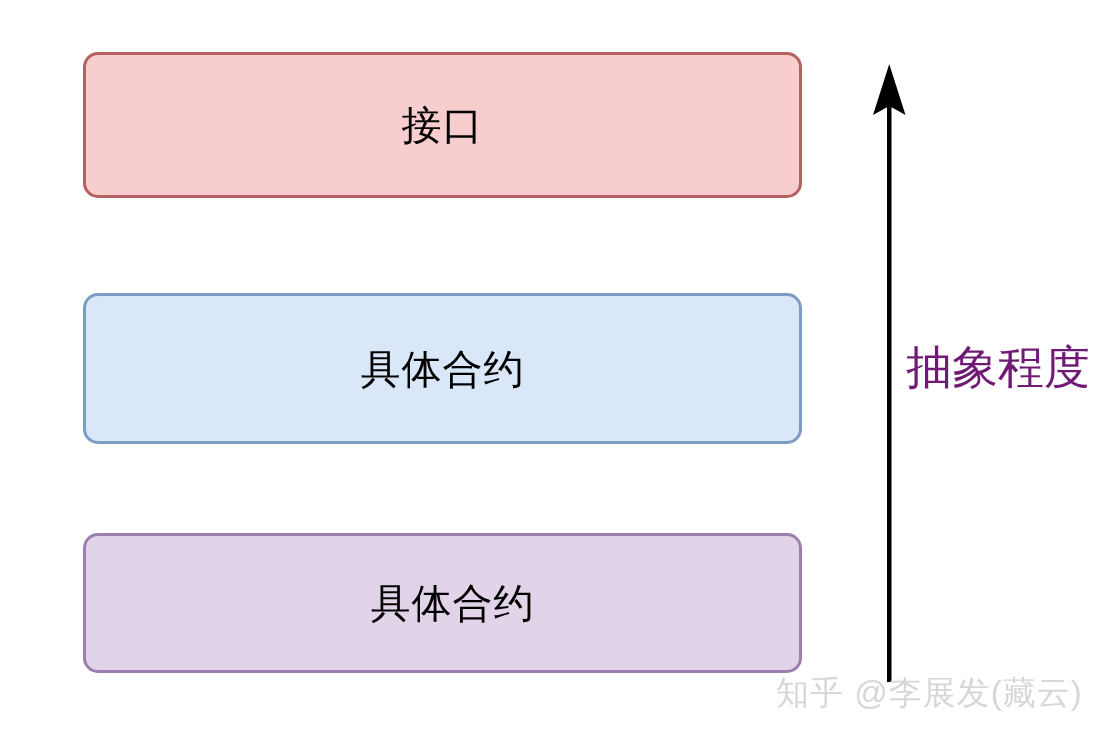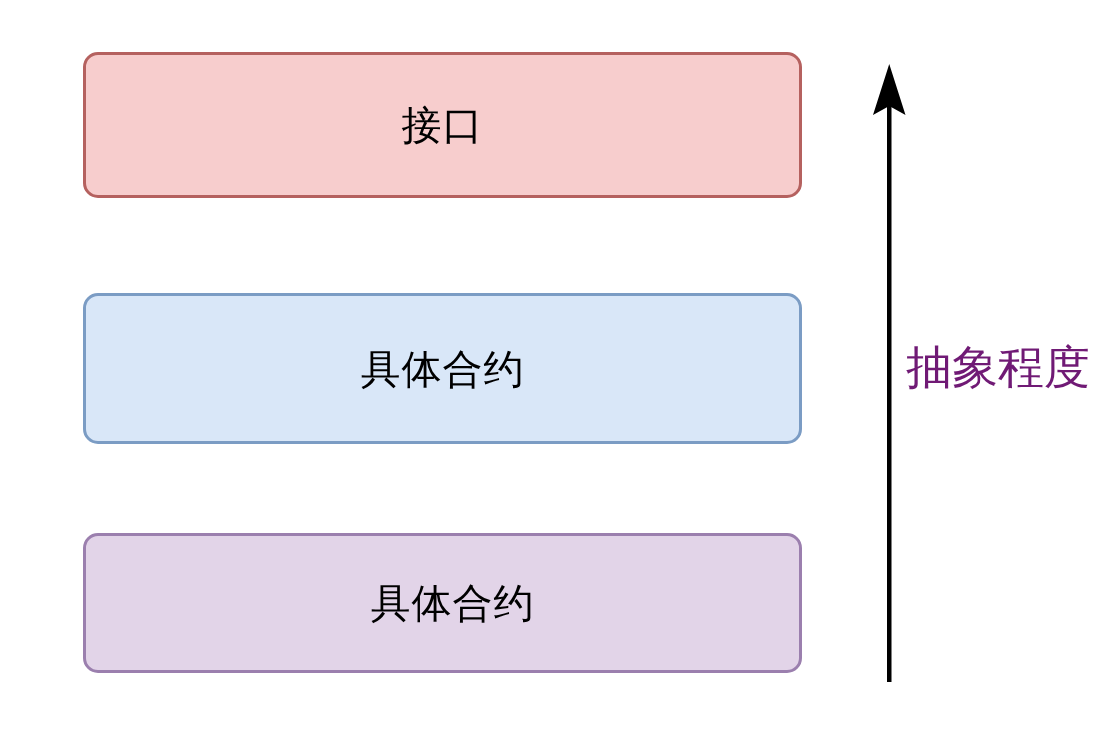--- a/index.html
+++ b/index.html
@@ -114,14 +114,15 @@
 
   <svg id="axis-arrow" viewBox="0 0 64 640" width="64" height="640" xmlns="http://www.w3.org/2000/svg">
 
     <rect x="29" y="40" width="4.5" height="587" fill="#000000"></rect>
 
     <path d="M 31.25 9 L 47.5 60 L 31.25 51 L 15 60 Z" fill="#000000"></path>
   </svg>
 
   <div id="axis-label">抽象程度</div>
 
+  <div id="watermark">知乎 @李展发(藏云)</div>
 
 </div>
 
 </body></html>

